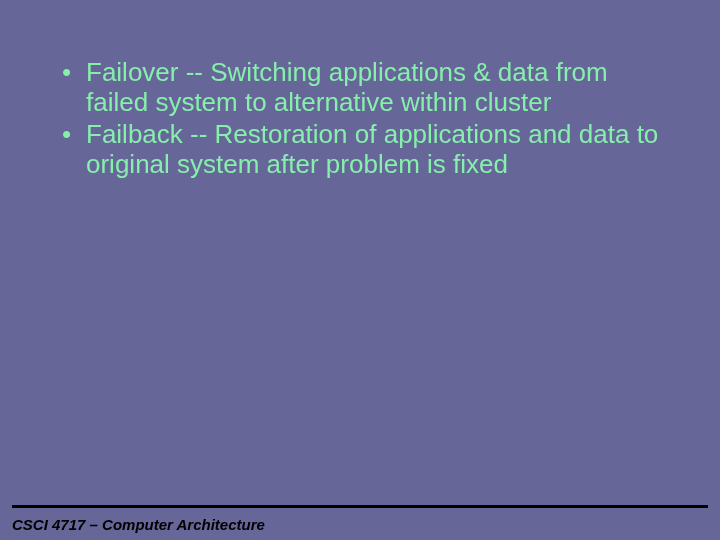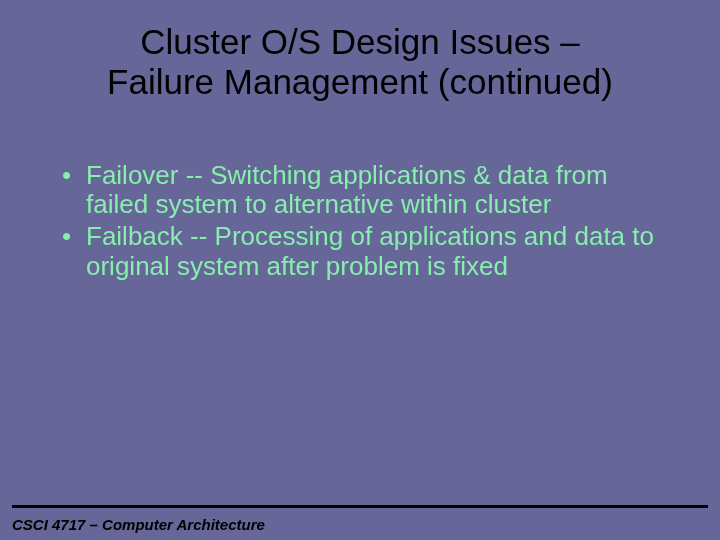--- a/index.html
+++ b/index.html
@@ -65,29 +65,25 @@
     font-size: 15px;
     font-weight: bold;
     font-style: italic;
     gap: 40px;
   }
 </style>
 </head>
 <body>
 
 <div class="slide">
-  <h1 class="title">
-    <span>Cluster O/S Design Issues –</span><br>
-    <span>Failure Management (continued)</span>
-  </h1>
 
   <div class="body">
     <ul>
       <li><span>Failover -- Switching applications &amp; data from failed system to alternative within cluster</span></li>
-      <li><span>Failback -- Processing of applications and data to original system after problem is fixed</span></li>
+      <li><span>Failback -- Restoration of applications and data to original system after problem is fixed</span></li>
     </ul>
   </div>
 
   <div class="footer-line"></div>
   <div class="footer">
     <span>CSCI 4717 – Computer Architecture</span>
   </div>
 </div>
 
 </body></html>

